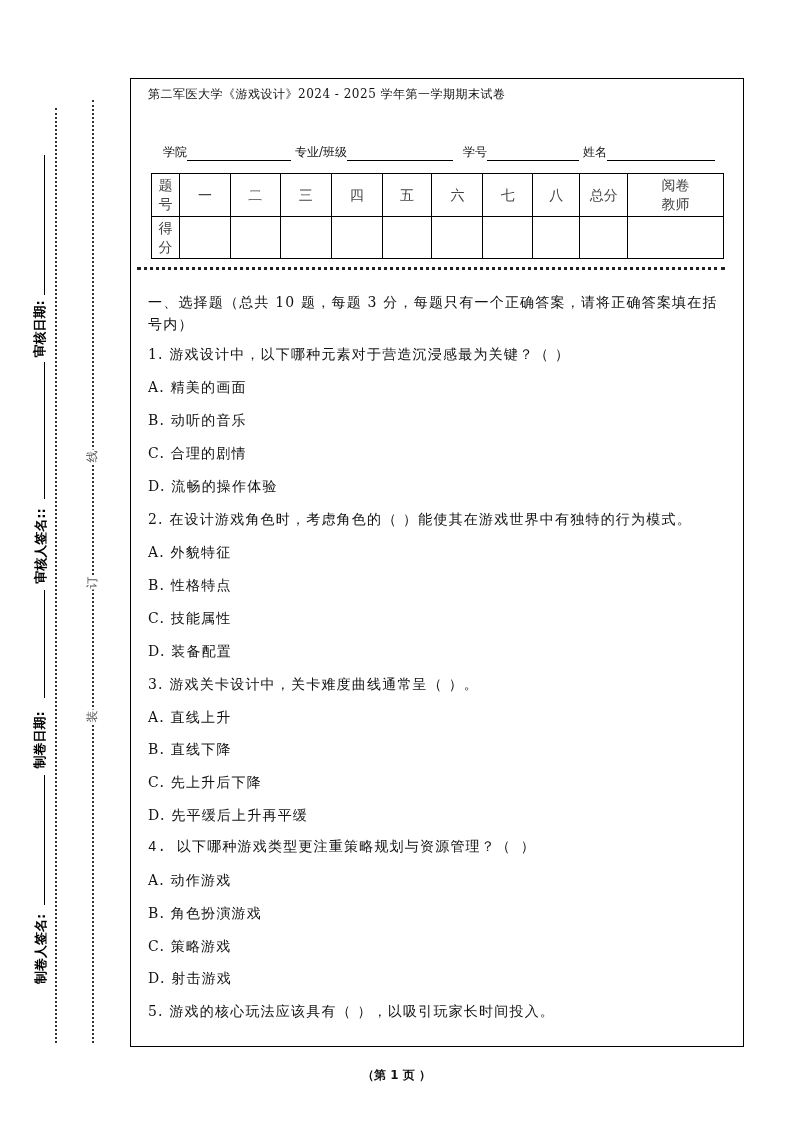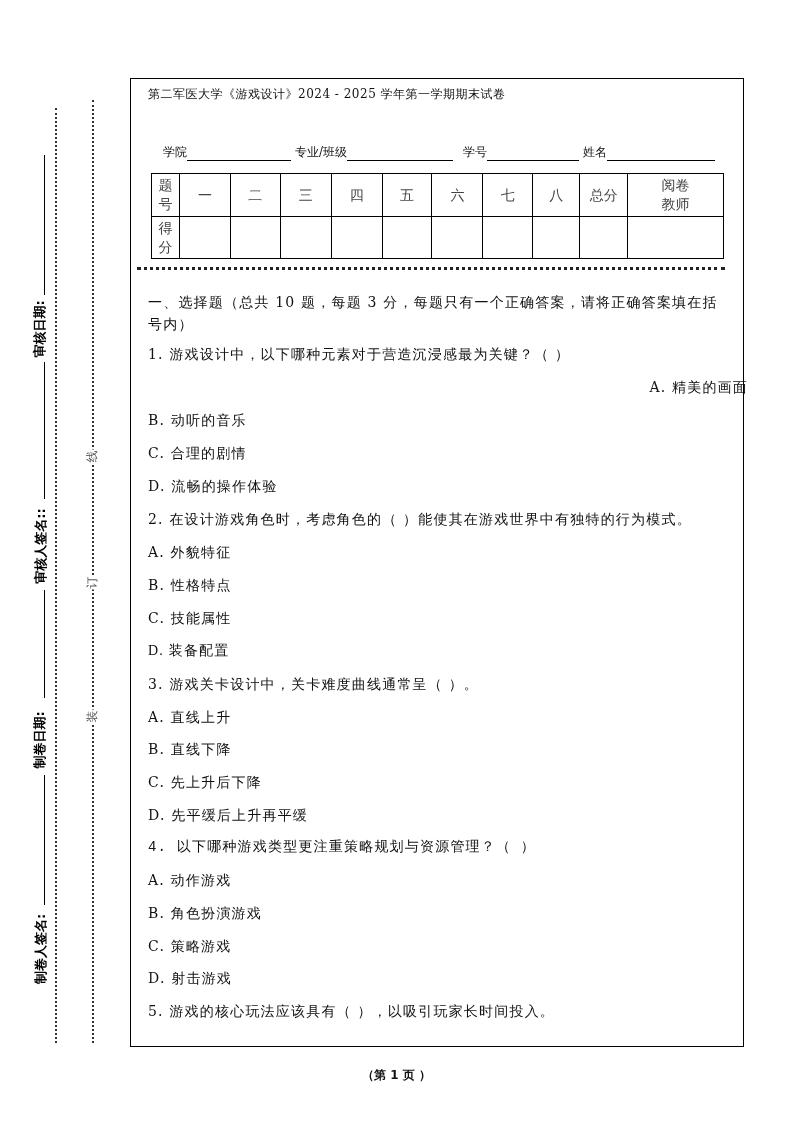--- a/index.html
+++ b/index.html
@@ -126,30 +126,30 @@
   </tr>
 </tbody>
   </table>
 
 <div class="dotsep"></div>
 
 <div class="q" style="top:291px;">一、选择题（总共 10 题，每题 3 分，每题只有一个正确答案，请将正确答案填在括</div>
 <div class="q" style="top:313px;">号内）</div>
 
 <div class="q" style="top:343px;">1. 游戏设计中，以下哪种元素对于营造沉浸感最为关键？（   ）</div>
-<div class="q" style="top:376px;text-align:right;">A. 精美的画面</div>
+<div class="q" style="top:376px;">A. 精美的画面</div>
 <div class="q" style="top:409px;">B. 动听的音乐</div>
 <div class="q" style="top:442px;">C. 合理的剧情</div>
 <div class="q" style="top:475px;">D. 流畅的操作体验</div>
 
 <div class="q" style="top:508px;">2. 在设计游戏角色时，考虑角色的（   ）能使其在游戏世界中有独特的行为模式。</div>
 <div class="q" style="top:541px;">A. 外貌特征</div>
 <div class="q" style="top:574px;">B. 性格特点</div>
 <div class="q" style="top:607px;">C. 技能属性</div>
-<div class="q" style="top:640px;font-family:Liberation Serif, serif;">D. 装备配置</div>
+<div class="q" style="top:640px;">D. 装备配置</div>
 
 <div class="q" style="top:673px;">3. 游戏关卡设计中，关卡难度曲线通常呈（   ）。</div>
 <div class="q" style="top:706px;">A. 直线上升</div>
 <div class="q" style="top:738px;">B. 直线下降</div>
 <div class="q" style="top:771px;">C. 先上升后下降</div>
 <div class="q" style="top:804px;">D. 先平缓后上升再平缓</div>
 
 <div class="q" style="top:836px;font-family:Liberation Mono, monospace;">4. 以下哪种游戏类型更注重策略规划与资源管理？（   ）</div>
 <div class="q" style="top:869px;">A. 动作游戏</div>
 <div class="q" style="top:902px;">B. 角色扮演游戏</div>

